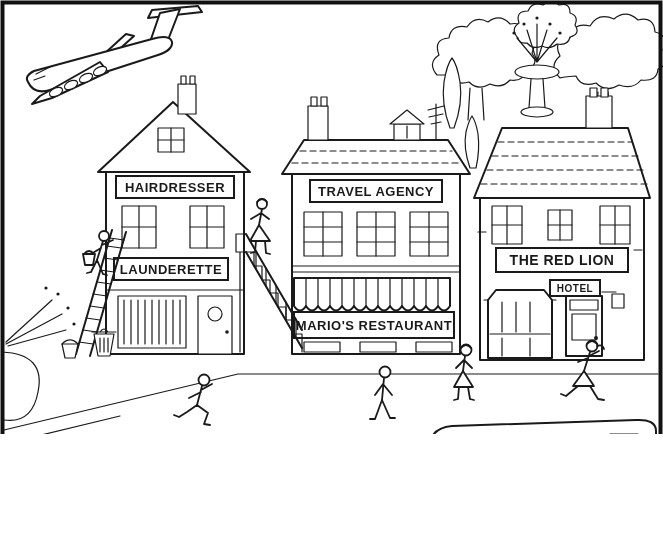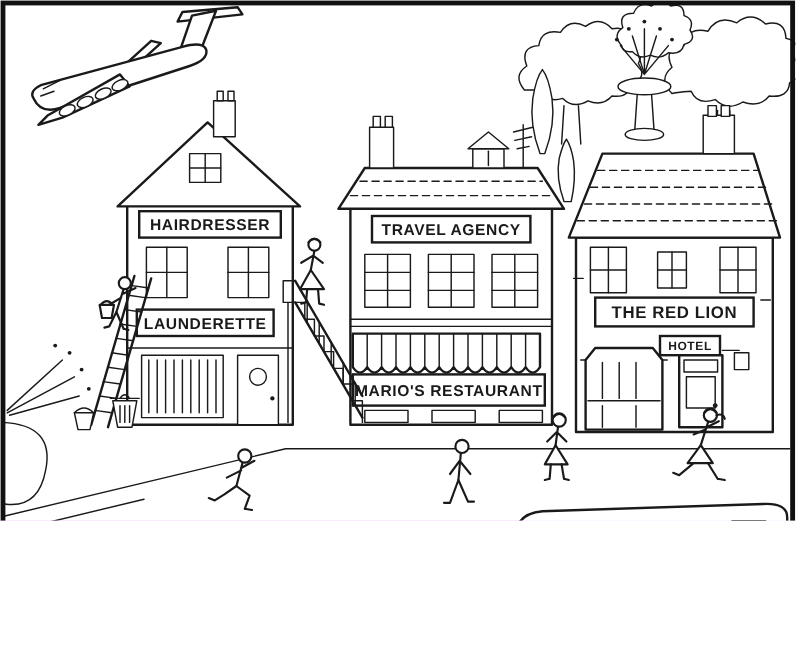--- a/index.html
+++ b/index.html
@@ -1,16 +1,16 @@
 <!DOCTYPE html>
 <html><head>
 <meta charset="utf-8">
 <style>
   html,body{margin:0;padding:0;background:#ffffff;}
-  .stage{position:relative;width:663px;height:434px;background:#f0abfc;overflow:hidden;}
+  .stage{position:relative;width:663px;height:434px;background:#15803d;overflow:hidden;}
   svg{display:block;}
   .o{stroke:#1a1a1a;fill:none;stroke-width:2;stroke-linecap:round;stroke-linejoin:round;}
   .t{stroke:#1a1a1a;fill:none;stroke-width:1.2;stroke-linecap:round;stroke-linejoin:round;}
   .p{stroke:#1a1a1a;fill:none;stroke-width:1.8;stroke-linecap:round;stroke-linejoin:round;}
   .fw{fill:#ffffff;}
   .fi{fill:#1a1a1a;stroke:none;}
   .dash{stroke-dasharray:6 4;}
   .sign{fill:#ffffff;stroke:#1a1a1a;stroke-width:2;}
   .sign-text{font-family:"Liberation Sans",sans-serif;font-weight:700;fill:#1a1a1a;text-anchor:middle;}
   .s13{font-size:13px;letter-spacing:.5px;}

